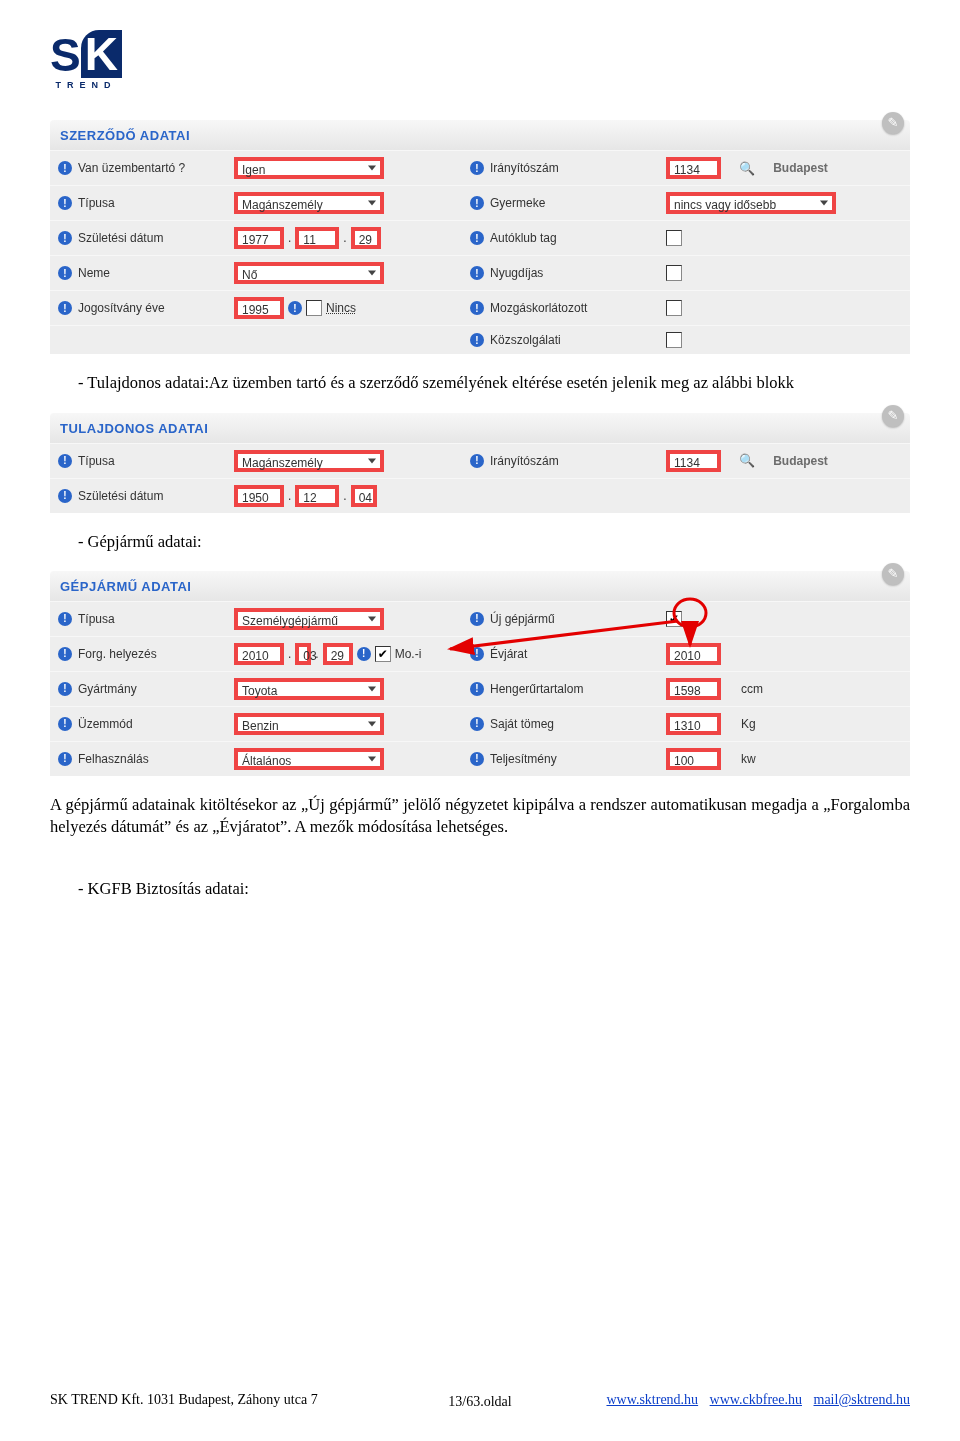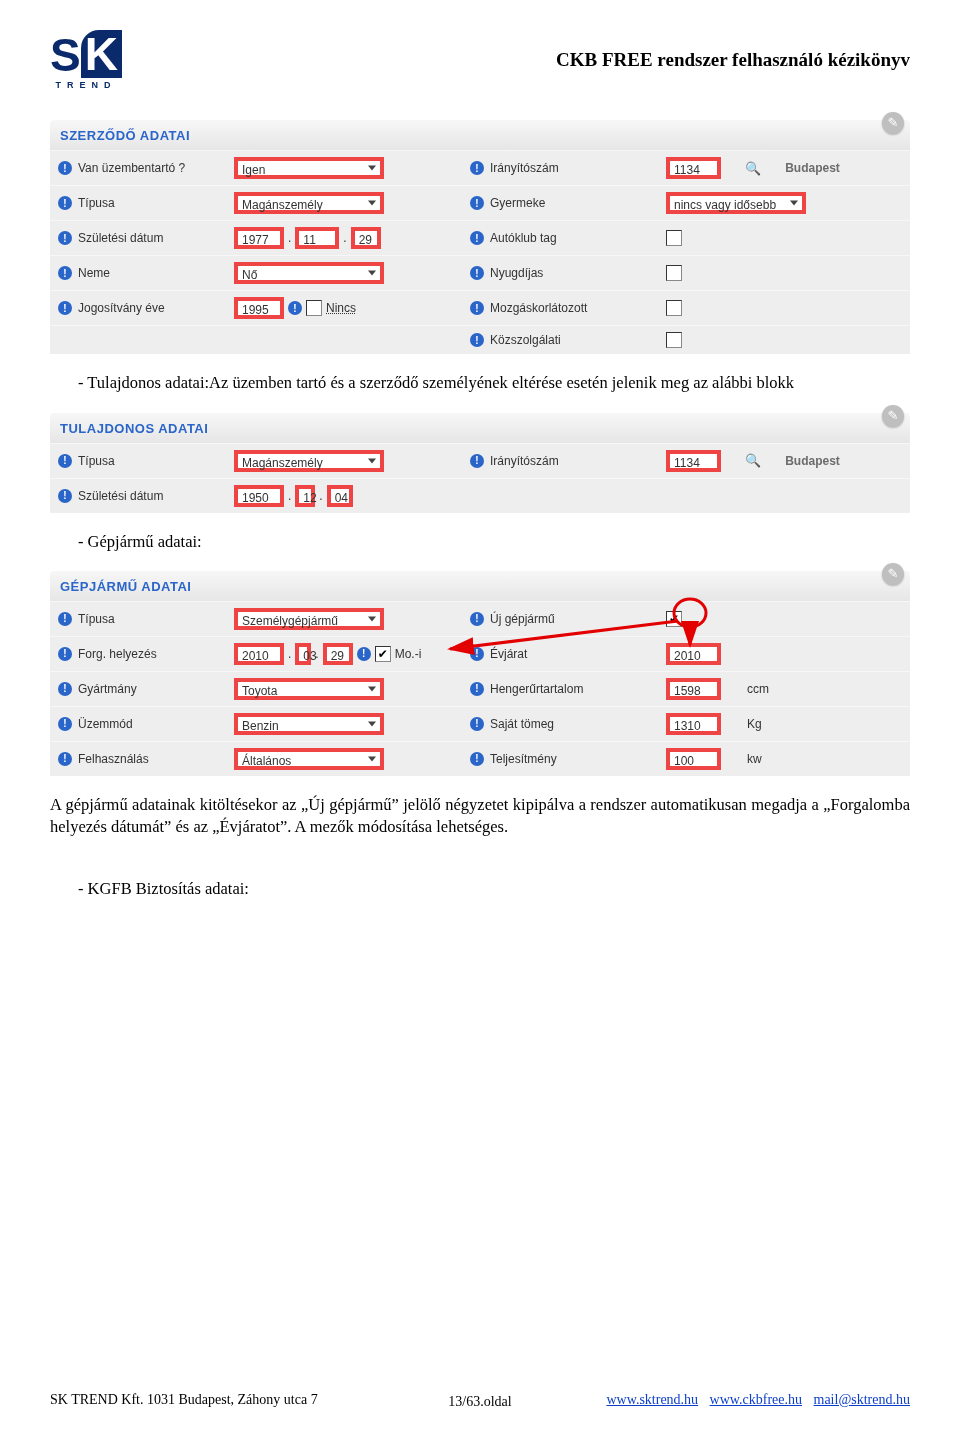--- a/index.html
+++ b/index.html
@@ -96,21 +96,21 @@
     font-size: 12px;
     color: #333;
     background: #eeeeee;
     border-top: 1px solid #f7f7f7;
     padding: 6px 8px;
     gap: 6px;
   }
   .cell-l-lab { width: 170px; display:flex; align-items:center; gap:6px; }
   .cell-l-val { width: 230px; display:flex; align-items:center; gap:4px; }
   .cell-r-lab { width: 190px; display:flex; align-items:center; gap:6px; }
-  .cell-r-val { flex: 1; display:flex; align-items:center; gap:20px; }
+  .cell-r-val { flex: 1; display:flex; align-items:center; gap:14px; }
   .mand {
     width: 14px; height: 14px; border-radius: 50%;
     background: #2a65c9;
     color: #fff; font-size: 10px; font-weight: bold;
     display: inline-flex; align-items: center; justify-content: center;
     font-family: Arial, sans-serif;
     flex-shrink: 0;
   }
   .input, .select {
     font-family: Tahoma, Arial, sans-serif;
@@ -183,21 +183,20 @@
 <body>
 
 <div class="page-header">
   <div class="logo">
     <div class="logo-top">
       <span class="logo-s">S</span>
       <span class="logo-k">K</span>
     </div>
     <div class="logo-trend">TREND</div>
   </div>
-  <div class="doc-title">CKB FREE rendszer felhasználó kézikönyv</div>
 </div>
 
 <div class="section-bar">
   <span class="section-title">SZERZŐDŐ ADATAI</span>
   <span class="edit-badge">✎</span>
 </div>
 
 <div class="form-row">
   <div class="cell-l-lab">
       <span class="mand">!</span>
@@ -223,21 +222,21 @@
       <span>Típusa</span>
     </div>
   <div class="cell-l-val">
     <div class="select"><span>Magánszemély</span><span class="caret"></span></div>
   </div>
   <div class="cell-r-lab">
       <span class="mand">!</span>
       <span>Gyermeke</span>
     </div>
   <div class="cell-r-val">
-    <div class="select" style="width:140px"><span>nincs vagy idősebb</span><span class="caret"></span></div>
+    <div class="select" style="width:170px"><span>nincs vagy idősebb</span><span class="caret"></span></div>
   </div>
 </div>
 
 <div class="form-row">
   <div class="cell-l-lab">
       <span class="mand">!</span>
       <span>Születési dátum</span>
     </div>
   <div class="cell-l-val">
     <span class="input" style="width:50px">1977</span>
@@ -331,21 +330,21 @@
 </div>
 
 <div class="form-row">
   <div class="cell-l-lab">
       <span class="mand">!</span>
       <span>Születési dátum</span>
     </div>
   <div class="cell-l-val">
     <span class="input" style="width:50px">1950</span>
       <span>.</span>
-    <span class="input" style="width:20px">12</span>
+    <span class="input" style="width:44px">12</span>
       <span>.</span>
     <span class="input" style="width:26px">04</span>
   </div>
   <div class="cell-r-lab"></div>
   <div class="cell-r-val"></div>
 </div>
 
 <p class="body-text indent-list">-   Gépjármű adatai:</p>
 
 <div style="position:relative">

